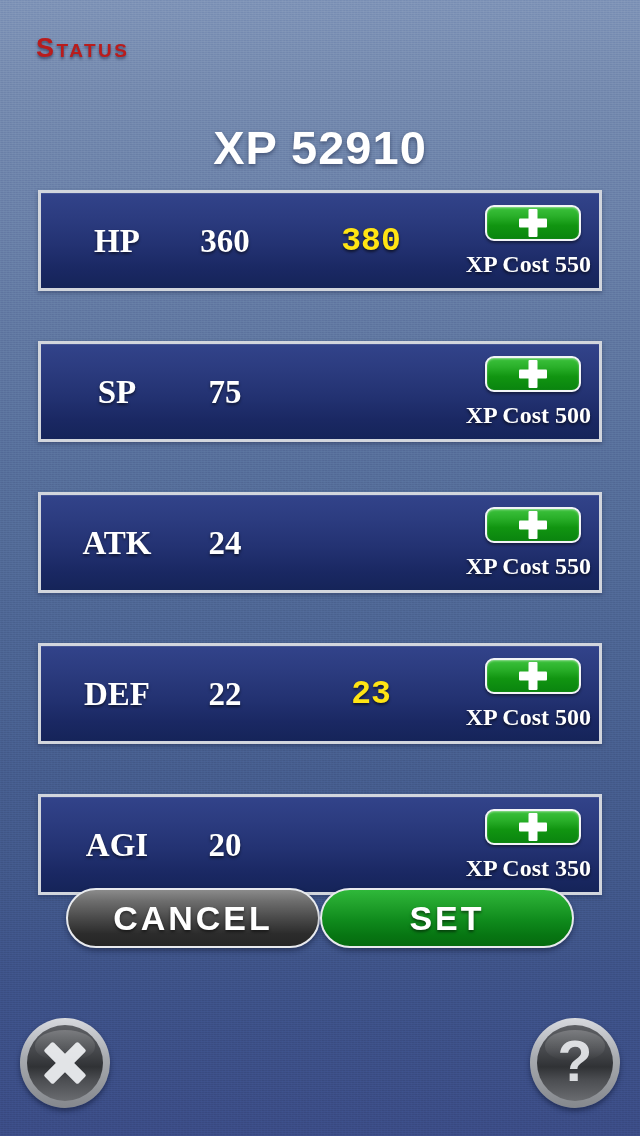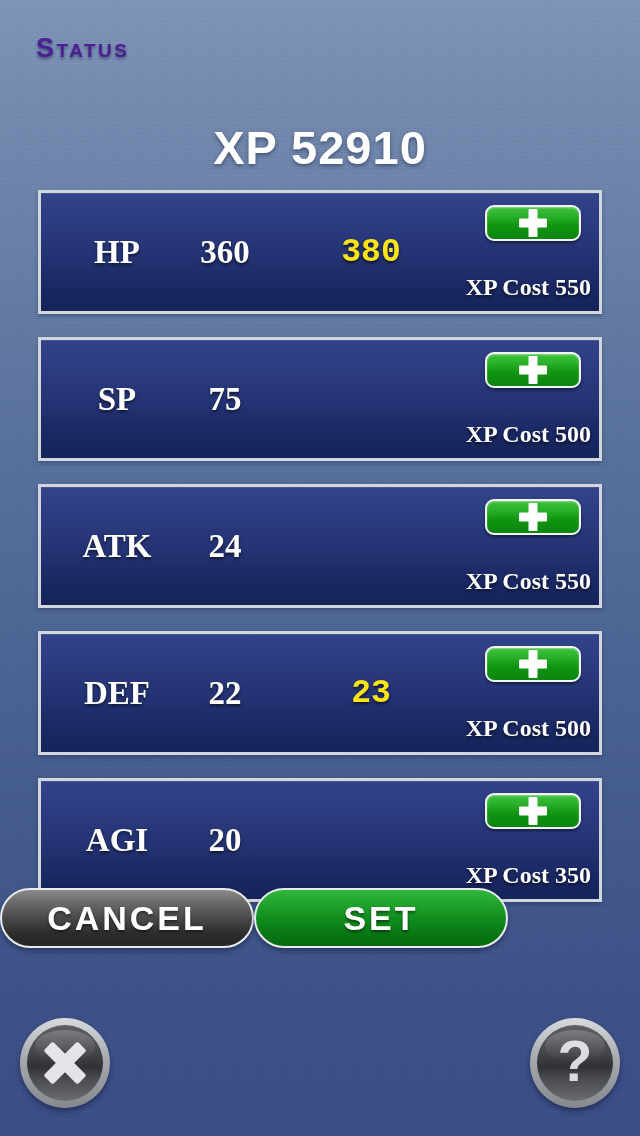--- a/index.html
+++ b/index.html
@@ -34,21 +34,21 @@
       repeating-linear-gradient(0deg,   rgba(255,255,255,.55) 0 1px, rgba(0,0,0,.25) 1px 2px),
       repeating-linear-gradient(90deg,  rgba(255,255,255,.40) 0 1px, rgba(0,0,0,.20) 1px 3px),
       repeating-linear-gradient(37deg,  rgba(255,255,255,.22) 0 2px, rgba(0,0,0,.12) 2px 4px);
     mix-blend-mode:overlay;
   }
 
   
   .screen-title {
     position:absolute;
     left:36px; top:33px;
-    color:#4c1d95;
+    color:#b91c1c;
     font-size:27px;
     font-weight:bold;
     font-variant:small-caps;
     letter-spacing:2.5px;
     text-shadow:0 2px 3px rgba(20,30,60,.55);
   }
 
   .xp-total {
     position:absolute;
     top:120px; left:0; right:0;
@@ -62,22 +62,22 @@
 
   
   .stat-list {
     position:absolute;
     left:38px; top:190px;
     width:564px;
   }
 
   .stat-row {
     position:relative;
-    height:124px;
-    margin-bottom:23px;
+    height:101px;
+    margin-bottom:50px;
     border:3px solid #d2d6dd;
     background:linear-gradient(180deg,
         #32438a 0%,
         #2c3c80 25%,
         #233272 55%,
         #1a2863 80%,
         #152459 100%);
     box-shadow:0 2px 4px rgba(20,30,60,.35),
                inset 0 1px 0 rgba(255,255,255,.10);
   }
@@ -164,21 +164,21 @@
     font-weight:bold;
     text-shadow:0 2px 3px rgba(0,0,0,.6);
     white-space:nowrap;
   }
 
   
   .actions {
     position:absolute;
     left:0; right:0; top:888px;
     display:flex;
-    justify-content:flex-start;
+    justify-content:center;
   }
 
   .action-btn {
     width:254px; height:60px;
     border:2px solid #e8eaee;
     border-radius:30px;
     color:#ffffff;
     font-size:34px;
     font-weight:bold;
     letter-spacing:3px;

